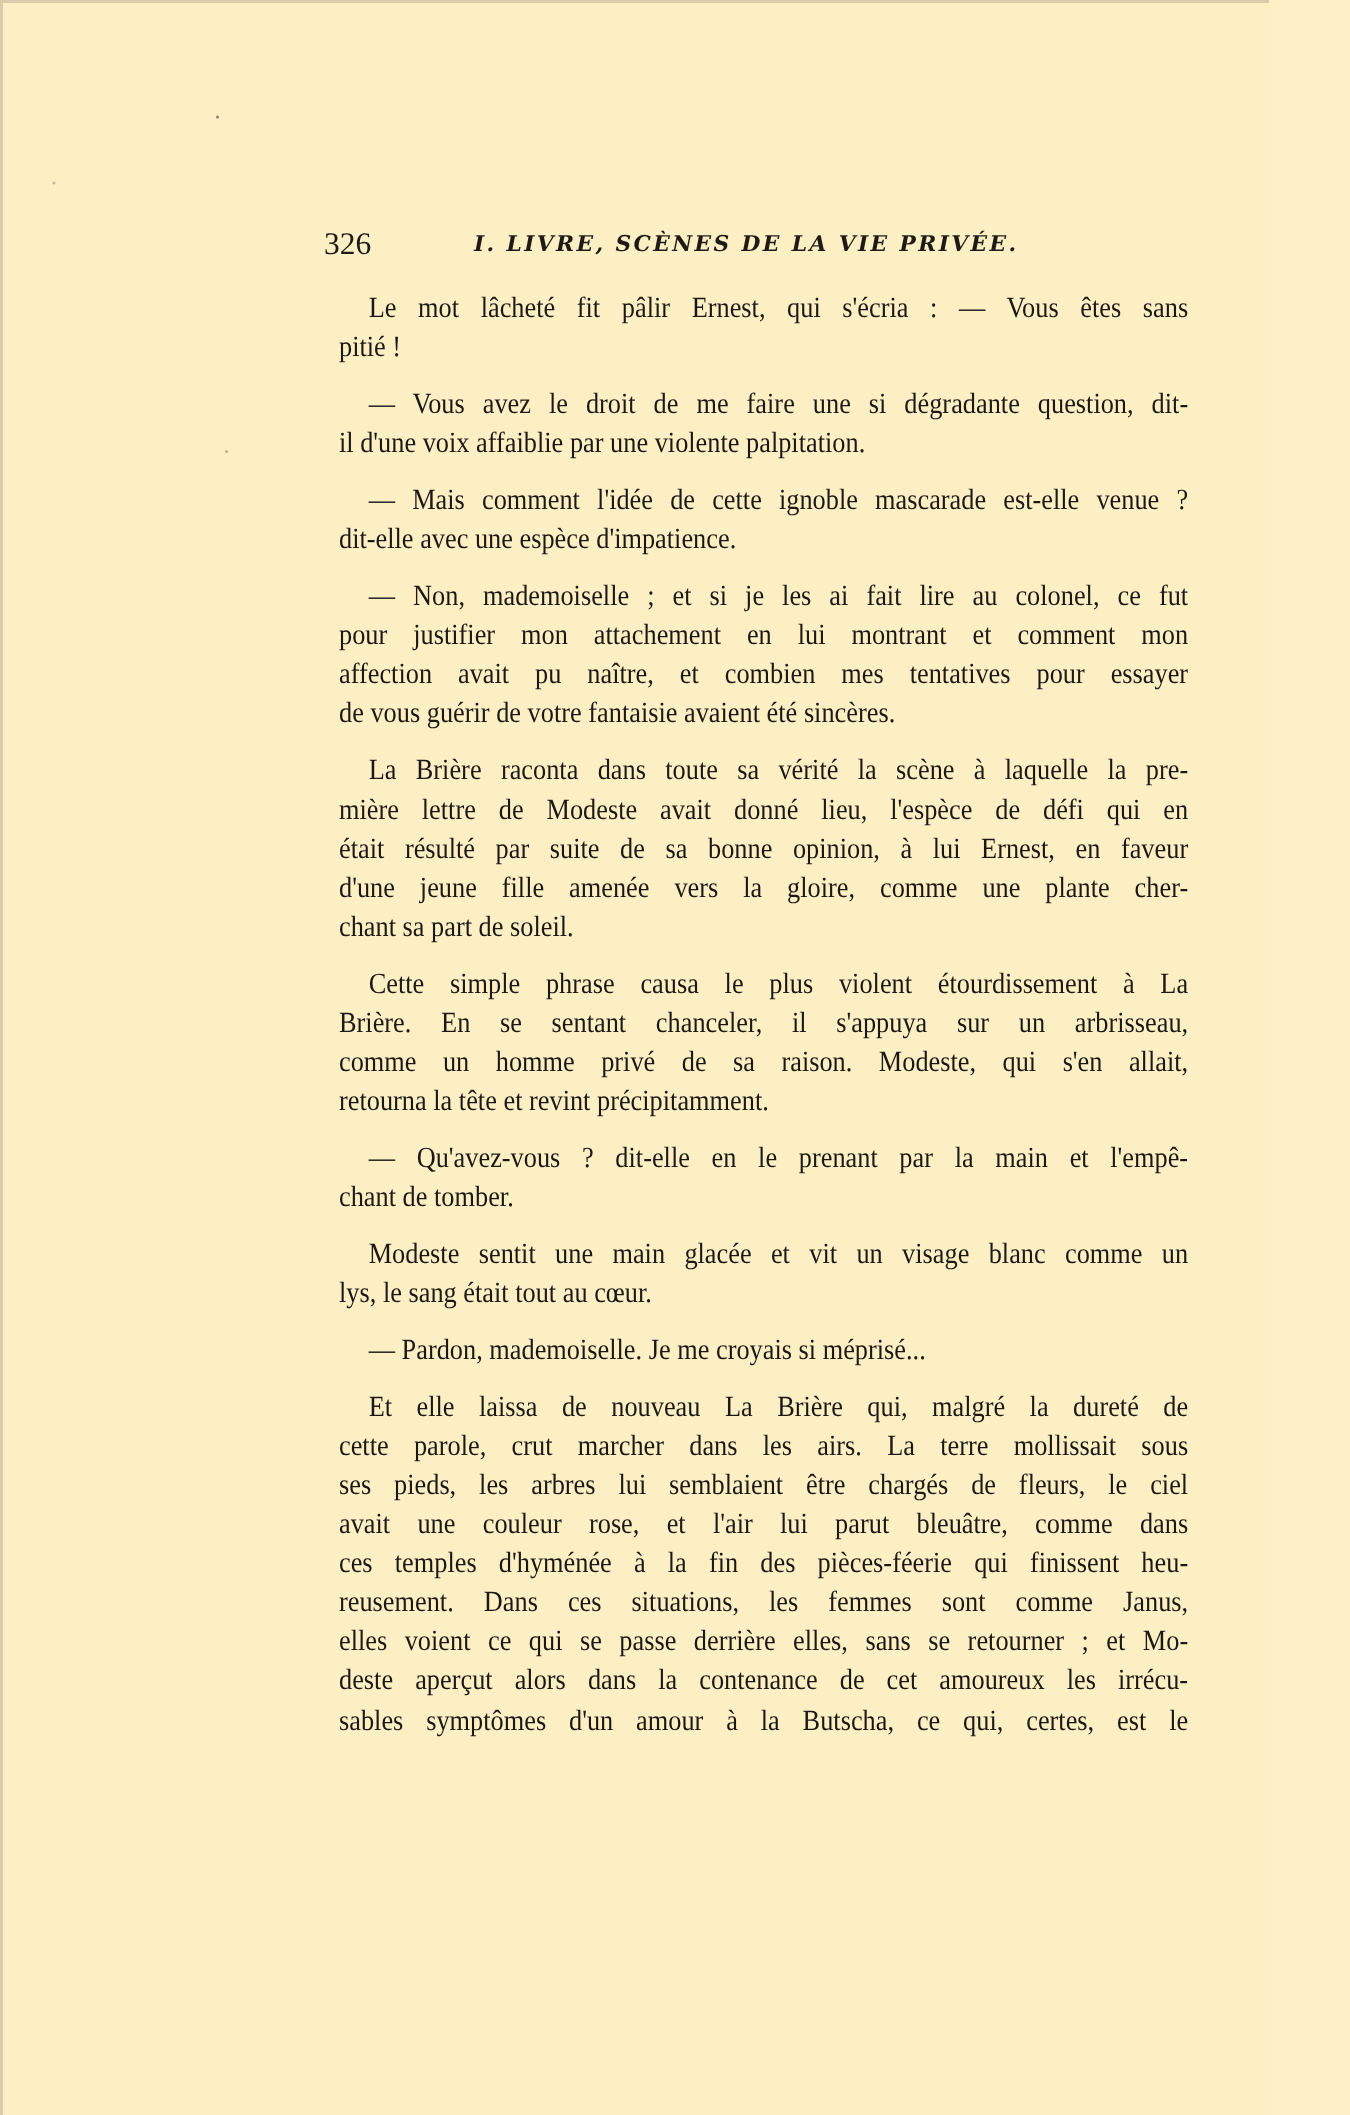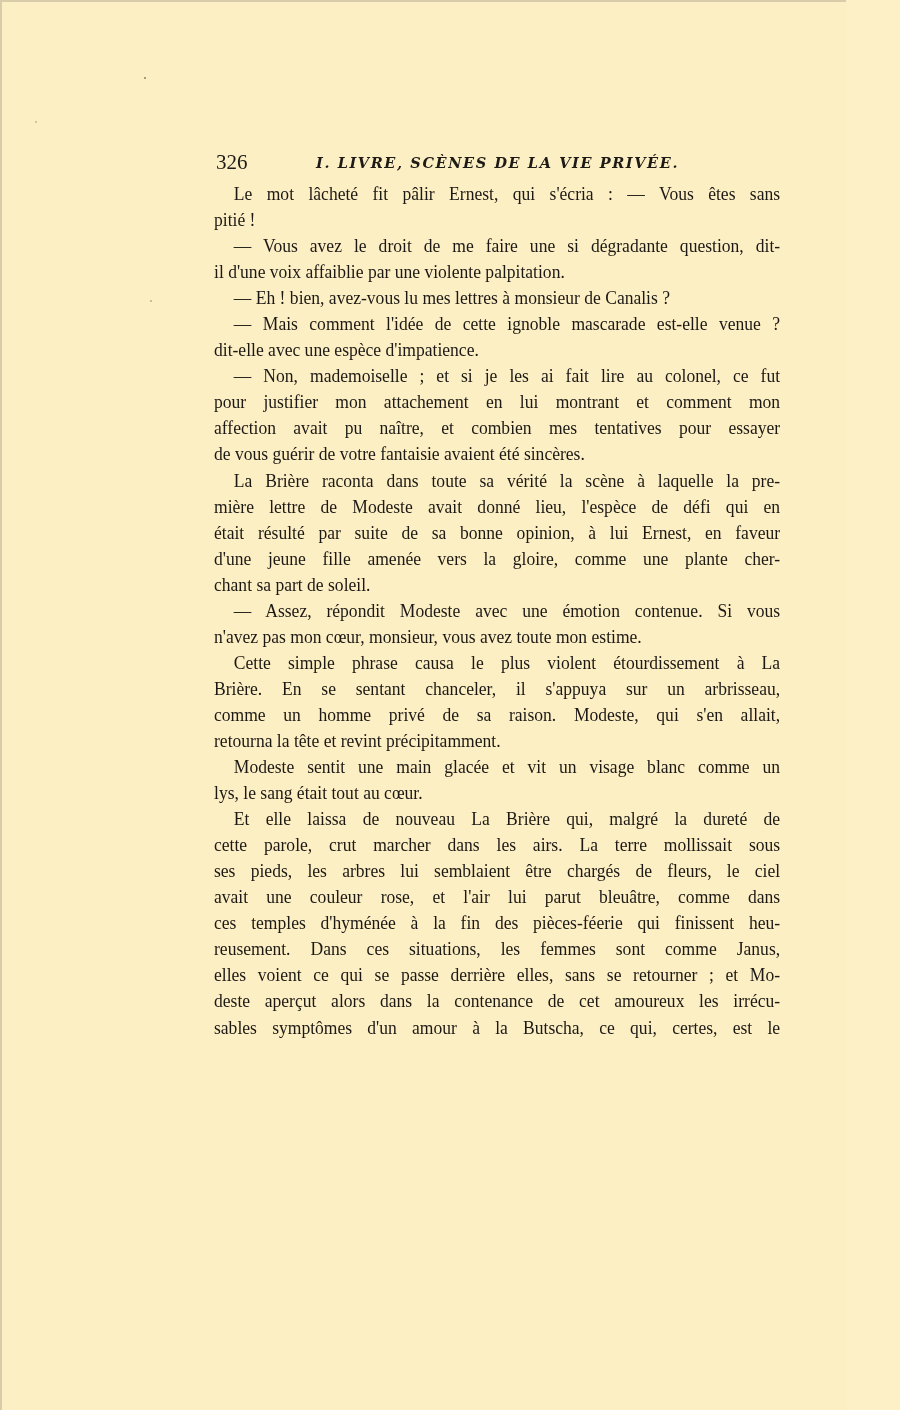--- a/index.html
+++ b/index.html
@@ -63,21 +63,21 @@
     display: block;
     white-space: nowrap;
     text-align: justify;
     text-align-last: justify;
     height: 26.05px;
   }
   .line.last {
     text-align-last: left;
   }
   .para {
-    margin: 0;
+    margin: 12px;
   }
   .para .line.first {
     padding-left: 22px;
   }
   .scale {
     display: block;
     width: 629px;
     transform: scaleX(0.9);
     transform-origin: left top;
   }
@@ -114,25 +114,20 @@
       <div class="para">
         <div class="scale">
           <span class="line first">— Vous avez le droit de me faire une si dégradante question, dit-</span>
         </div>
         <div class="scale">
           <span class="line last">il d'une voix affaiblie par une violente palpitation.</span>
         </div>
       </div>
       <div class="para">
         <div class="scale">
-          <span class="line first last">— Eh ! bien, avez-vous lu mes lettres à monsieur de Canalis ?</span>
-        </div>
-      </div>
-      <div class="para">
-        <div class="scale">
           <span class="line first">— Mais comment l'idée de cette ignoble mascarade est-elle venue ?</span>
         </div>
         <div class="scale">
           <span class="line last">dit-elle avec une espèce d'impatience.</span>
         </div>
       </div>
       <div class="para">
         <div class="scale">
           <span class="line first">— Non, mademoiselle ; et si je les ai fait lire au colonel, ce fut</span>
         </div>
@@ -158,46 +153,51 @@
         </div>
         <div class="scale">
           <span class="line">d'une jeune fille amenée vers la gloire, comme une plante cher-</span>
         </div>
         <div class="scale">
           <span class="line last">chant sa part de soleil.</span>
         </div>
       </div>
       <div class="para">
         <div class="scale">
-          <span class="line first">— Assez, répondit Modeste avec une émotion contenue. Si vous</span>
-        </div>
-        <div class="scale">
-          <span class="line last">n'avez pas mon cœur, monsieur, vous avez toute mon estime.</span>
-        </div>
-      </div>
-      <div class="para">
-        <div class="scale">
           <span class="line first">Cette simple phrase causa le plus violent étourdissement à La</span>
         </div>
         <div class="scale">
           <span class="line">Brière. En se sentant chanceler, il s'appuya sur un arbrisseau,</span>
         </div>
         <div class="scale">
           <span class="line">comme un homme privé de sa raison. Modeste, qui s'en allait,</span>
         </div>
         <div class="scale">
           <span class="line last">retourna la tête et revint précipitamment.</span>
         </div>
       </div>
       <div class="para">
         <div class="scale">
+          <span class="line first">— Qu'avez-vous ? dit-elle en le prenant par la main et l'empê-</span>
+        </div>
+        <div class="scale">
+          <span class="line last">chant de tomber.</span>
+        </div>
+      </div>
+      <div class="para">
+        <div class="scale">
           <span class="line first">Modeste sentit une main glacée et vit un visage blanc comme un</span>
         </div>
         <div class="scale">
           <span class="line last">lys, le sang était tout au cœur.</span>
+        </div>
+      </div>
+      <div class="para">
+        <div class="scale">
+          <span class="line first last">— Pardon, mademoiselle. Je me croyais si méprisé...</span>
         </div>
       </div>
       <div class="para">
         <div class="scale">
           <span class="line first">Et elle laissa de nouveau La Brière qui, malgré la dureté de</span>
         </div>
         <div class="scale">
           <span class="line">cette parole, crut marcher dans les airs. La terre mollissait sous</span>
         </div>
         <div class="scale">

